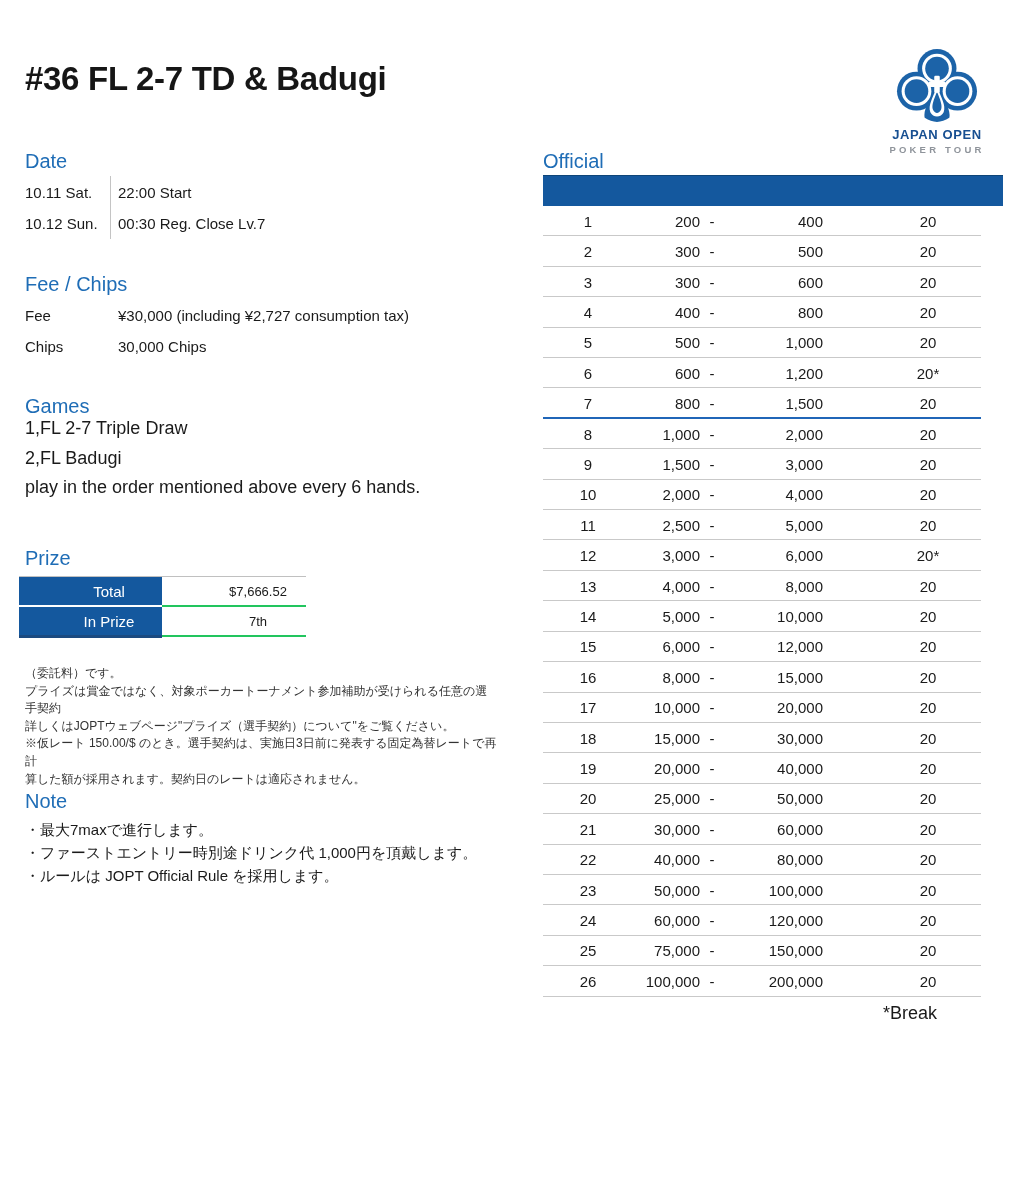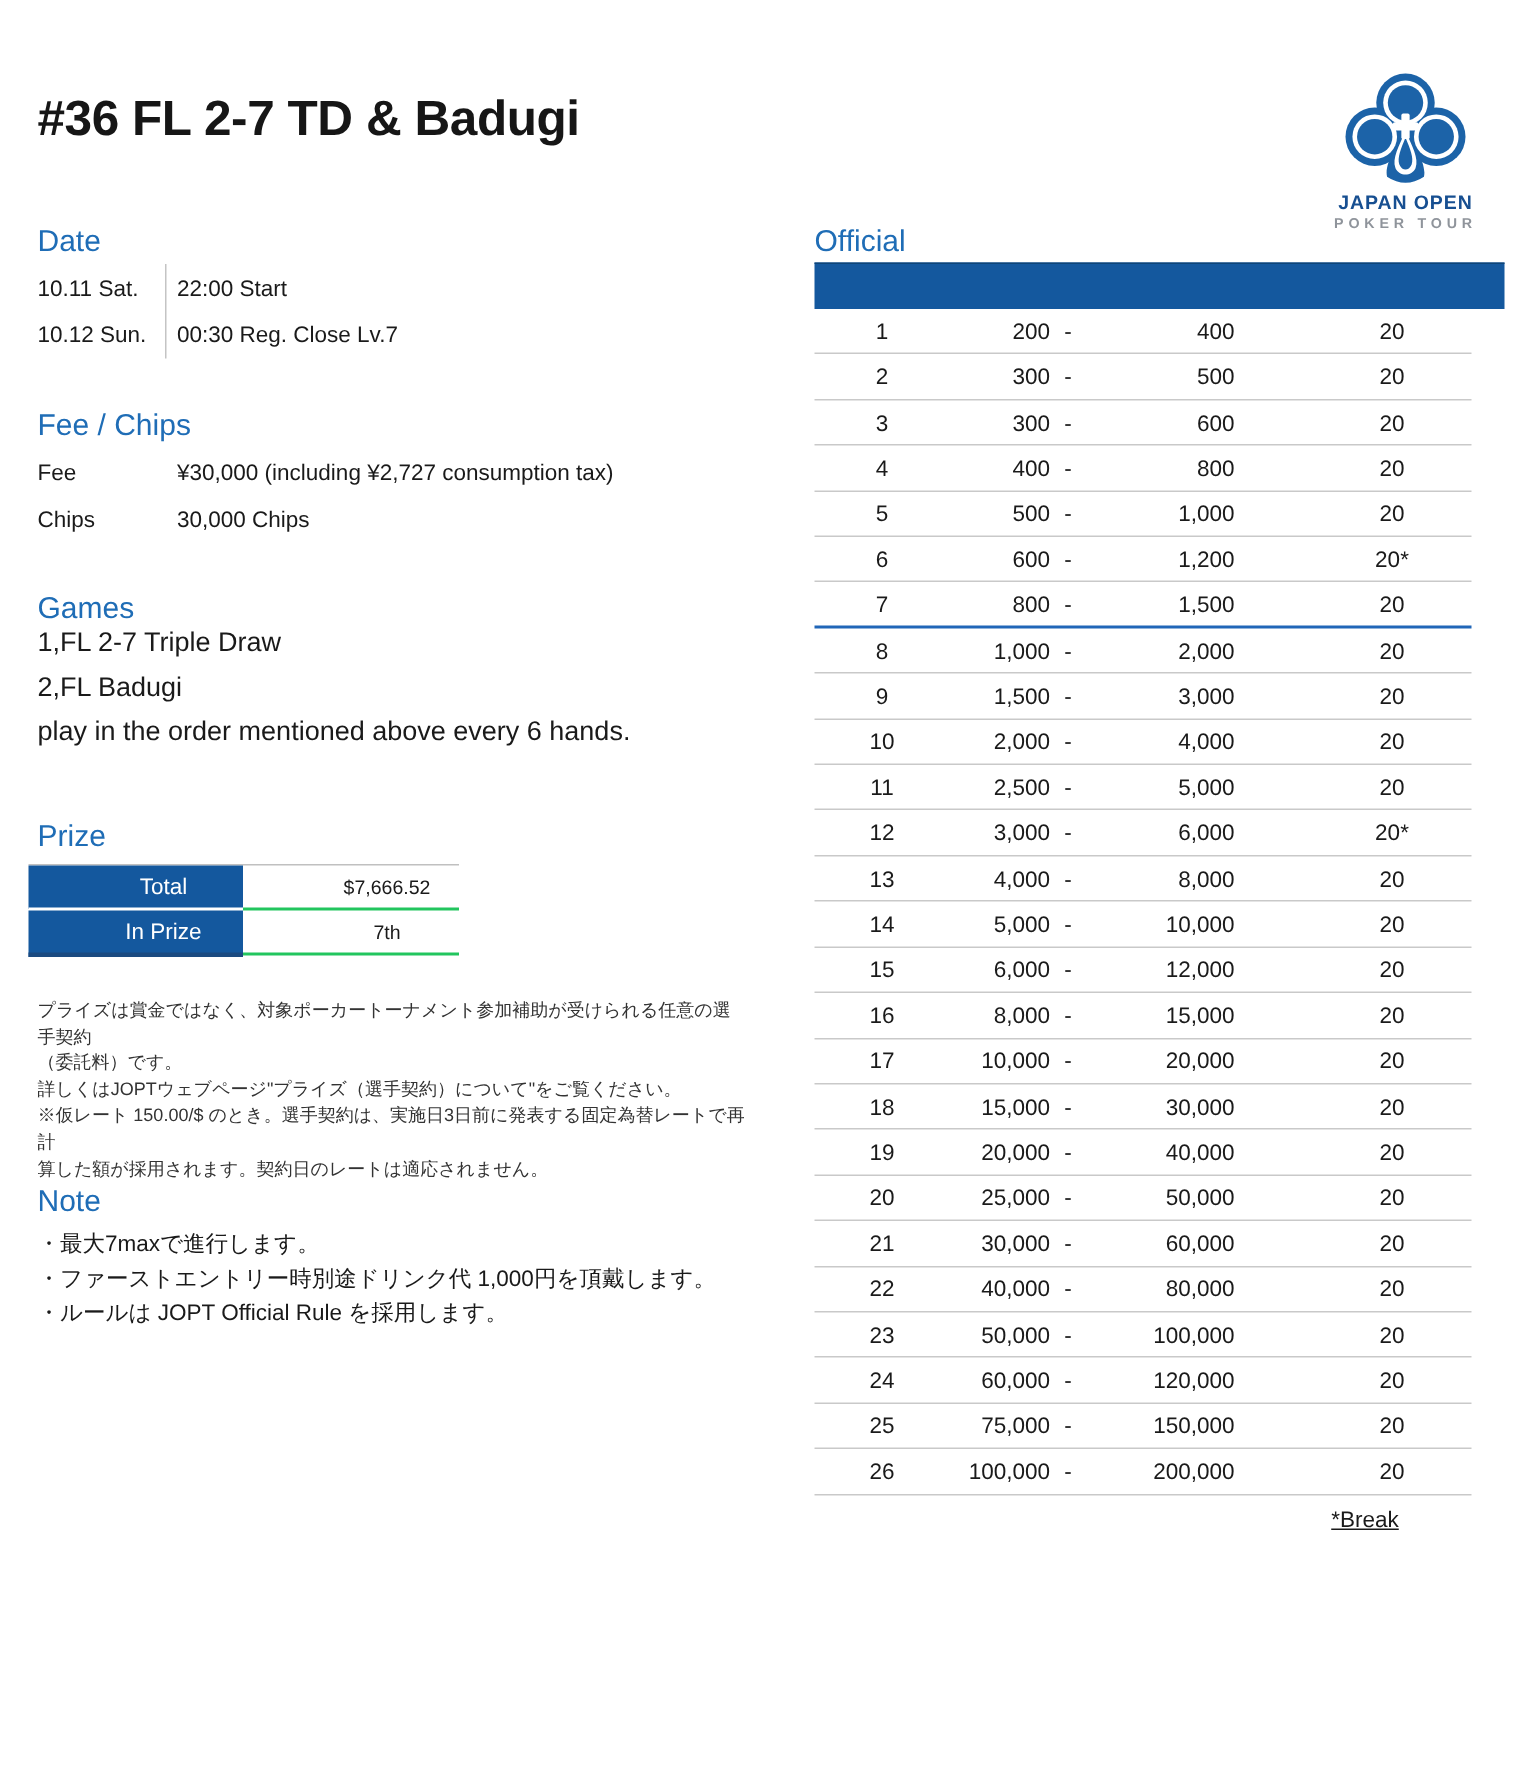--- a/index.html
+++ b/index.html
@@ -75,21 +75,21 @@
     position:relative; display:grid; grid-template-columns:90px 67px 24px 99px 30px 150px;
     height:30.42px; align-items:center; font-size:15px;
   }
   .srow::after { content:""; position:absolute; left:0; right:22px; bottom:0; border-bottom:1px solid #c9c9c9; }
   .srow.regclose::after { border-bottom:2px solid var(--regclose,#2066b8); }
   .cell-level { text-align:center; }
   .cell-sb { text-align:right; }
   .cell-dash { text-align:center; }
   .cell-bb { text-align:right; }
   .cell-min { text-align:center; }
-  .sfoot { display:grid; grid-template-columns:310px 150px; height:34px; align-items:center; font-size:15px;text-decoration:underline; }
+  .sfoot { display:grid; grid-template-columns:310px 150px; height:34px; align-items:center; font-size:18px; }
   .sfoot .break { text-align:center; position:relative; left:-18px; }
 </style>
 </head>
 <body>
 
 <div class="page">
 
   <div id="title">#36 FL 2-7 TD &amp; Badugi</div>
 
   <div id="logo">
@@ -158,22 +158,22 @@
       <div class="prize-row">
         <div class="prize-label">Total</div>
         <div class="prize-value">$7,666.52</div>
       </div>
       <div class="prize-row">
         <div class="prize-label">In Prize</div>
         <div class="prize-value">7th</div>
       </div>
     </div>
   <div id="prize-note">
+      <div>（委託料）です。</div>
       <div>プライズは賞金ではなく、対象ポーカートーナメント参加補助が受けられる任意の選手契約</div>
-      <div>（委託料）です。</div>
       <div>詳しくはJOPTウェブページ"プライズ（選手契約）について"をご覧ください。</div>
       <div>※仮レート 150.00/$ のとき。選手契約は、実施日3日前に発表する固定為替レートで再計</div>
       <div>算した額が採用されます。契約日のレートは適応されません。</div>
     </div>
 
   <div class="h2" id="note-heading">Note</div>
   <div id="note-list">
       <div>・最大7maxで進行します。</div>
       <div>・ファーストエントリー時別途ドリンク代 1,000円を頂戴します。</div>
       <div>・ルールは JOPT Official Rule を採用します。</div>

